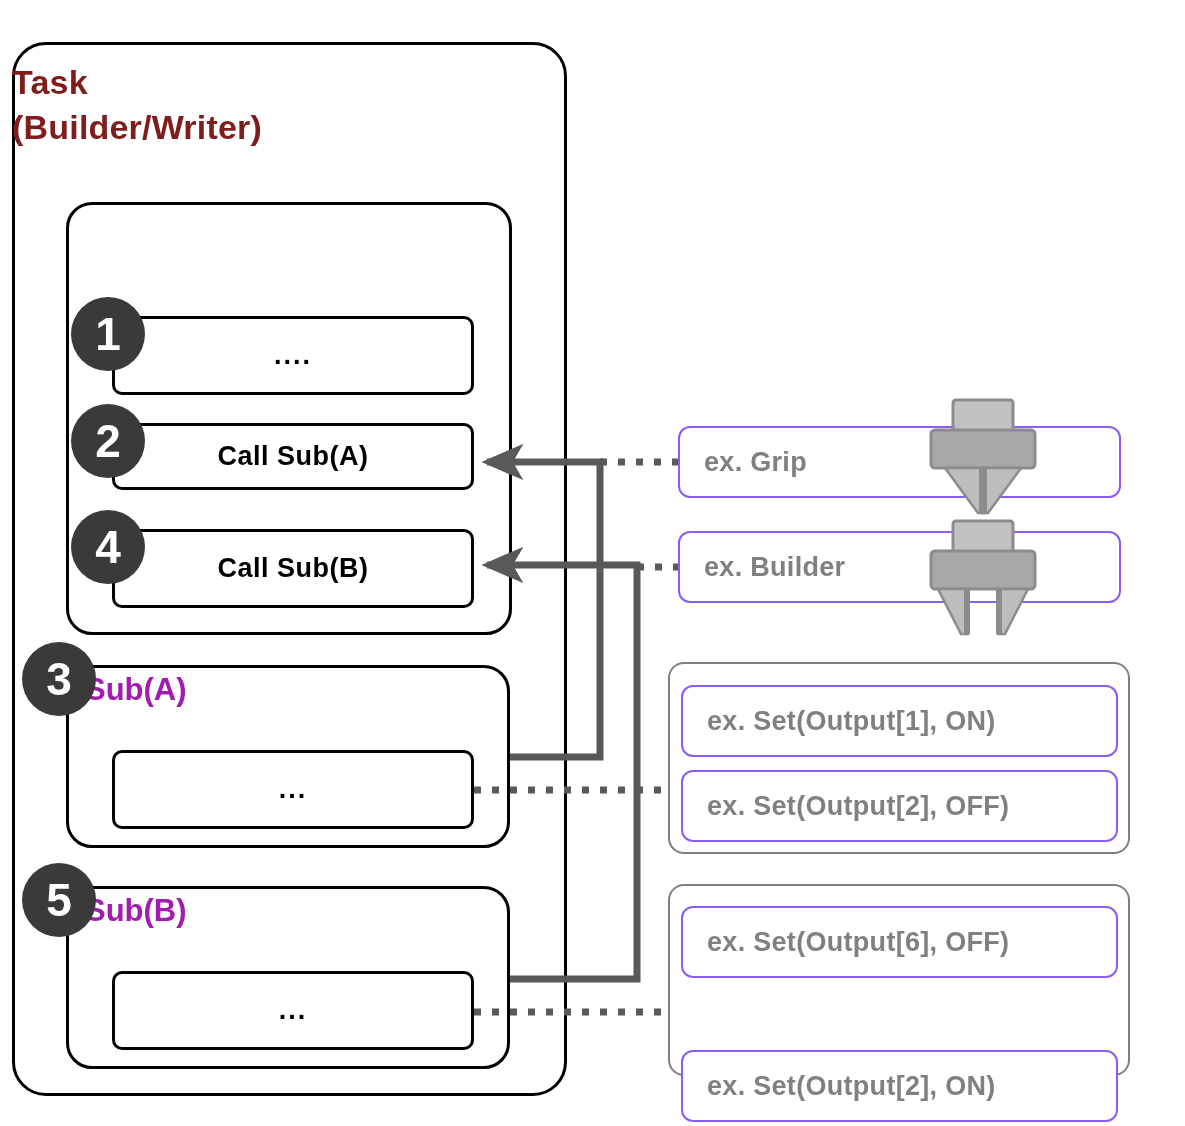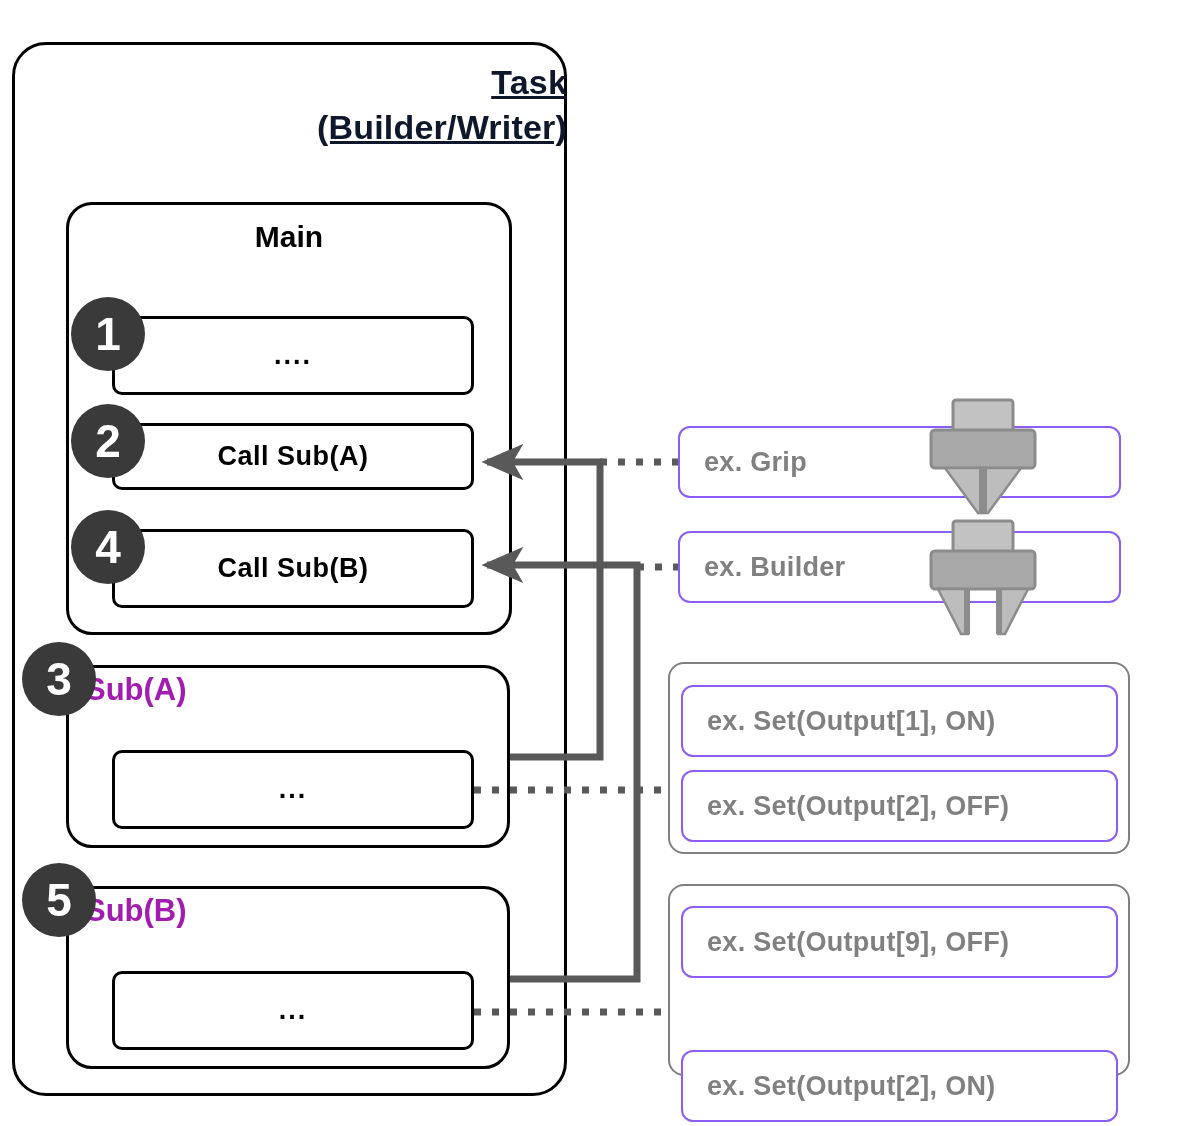--- a/index.html
+++ b/index.html
@@ -9,22 +9,22 @@
   }
   #stage{position:relative;width:1185px;height:1126px;}
 
   
   .task-frame{
     position:absolute;left:12px;top:42px;width:555px;height:1054px;
     border:3px solid #000;border-radius:34px;box-sizing:border-box;background:#fff;
   }
   .task-title{
     position:absolute;left:12px;top:60px;width:555px;
-    text-align:right;font-size:34px;font-weight:bold;color:#0f172a;
-    line-height:1.32;letter-spacing:.2px;text-decoration:underline;
+    text-align:left;font-size:34px;font-weight:bold;color:#7f1d1d;
+    line-height:1.32;letter-spacing:.2px;
   }
   .main-frame{
     position:absolute;left:66px;top:202px;width:446px;height:433px;
     border:3px solid #000;border-radius:26px;box-sizing:border-box;background:#fff;
   }
   .main-title{
     position:absolute;left:66px;top:220px;width:446px;text-align:center;
     font-size:30px;font-weight:bold;color:#000;
   }
   .sub-frame{
@@ -98,21 +98,20 @@
 
 <div id="stage">
 
   <div class="task-frame"></div>
   <div class="task-title">
     <div>Task</div>
     <div>(Builder/Writer)</div>
   </div>
 
   <div class="main-frame"></div>
-  <div class="main-title">Main</div>
 
   <div class="stmt stmt-1">
     <span class="dots">....</span>
   </div>
   <div class="stmt stmt-2">
     <span>Call Sub(A)</span>
   </div>
   <div class="stmt stmt-3">
     <span>Call Sub(B)</span>
   </div>
@@ -165,21 +164,21 @@
   <div class="ex-group ex-group-a"></div>
   <div class="ex ex-a1">
     <span>ex. Set(Output[1], ON)</span>
   </div>
   <div class="ex ex-a2">
     <span>ex. Set(Output[2], OFF)</span>
   </div>
 
   <div class="ex-group ex-group-b"></div>
   <div class="ex ex-b1">
-    <span>ex. Set(Output[9], OFF)</span>
+    <span>ex. Set(Output[6], OFF)</span>
   </div>
   <div class="ex ex-b2">
     <span>ex. Set(Output[2], ON)</span>
   </div>
 
   <svg id="grippers" viewBox="0 0 1185 1126">
 
     <g>
 
       <rect x="953" y="400" width="60" height="36" fill="#c2c2c2" stroke="#8c8c8c" stroke-width="3" rx="3"></rect>

